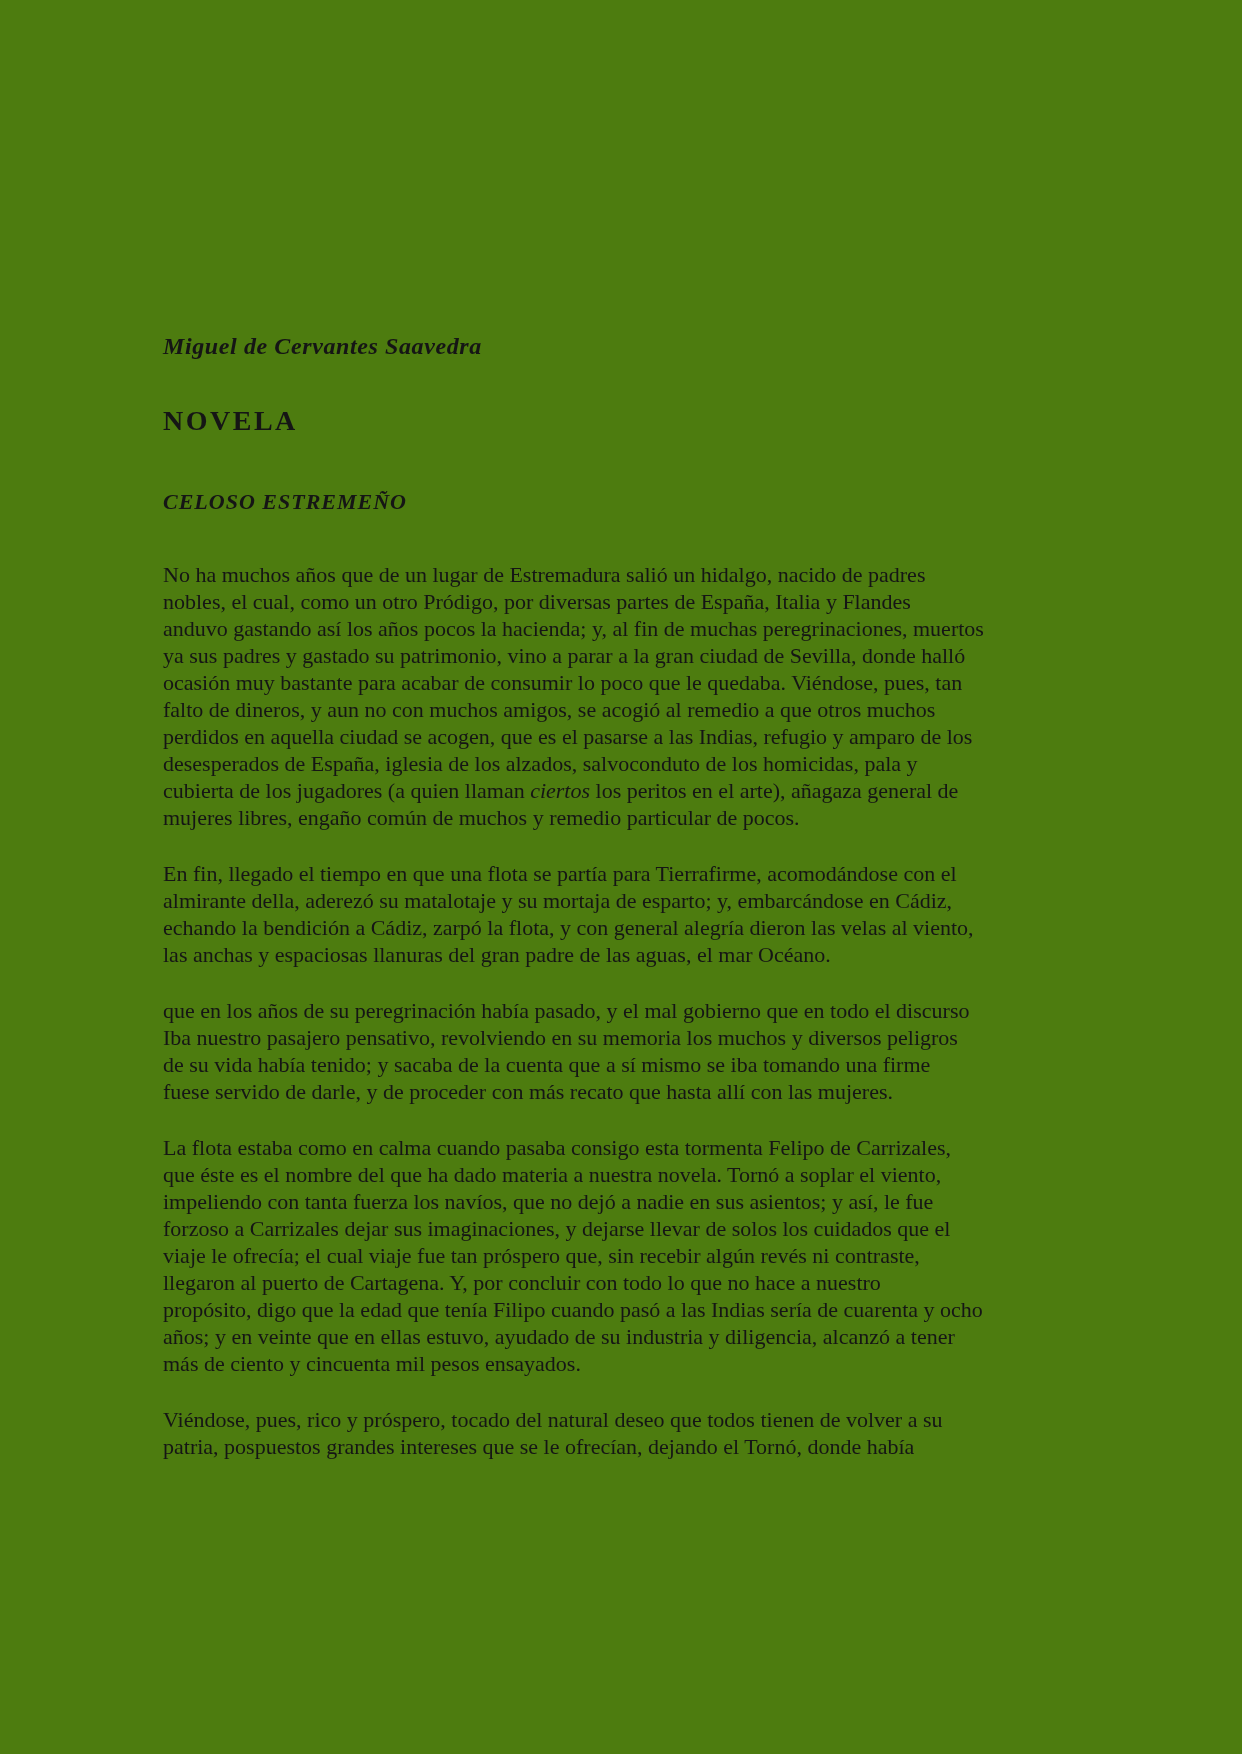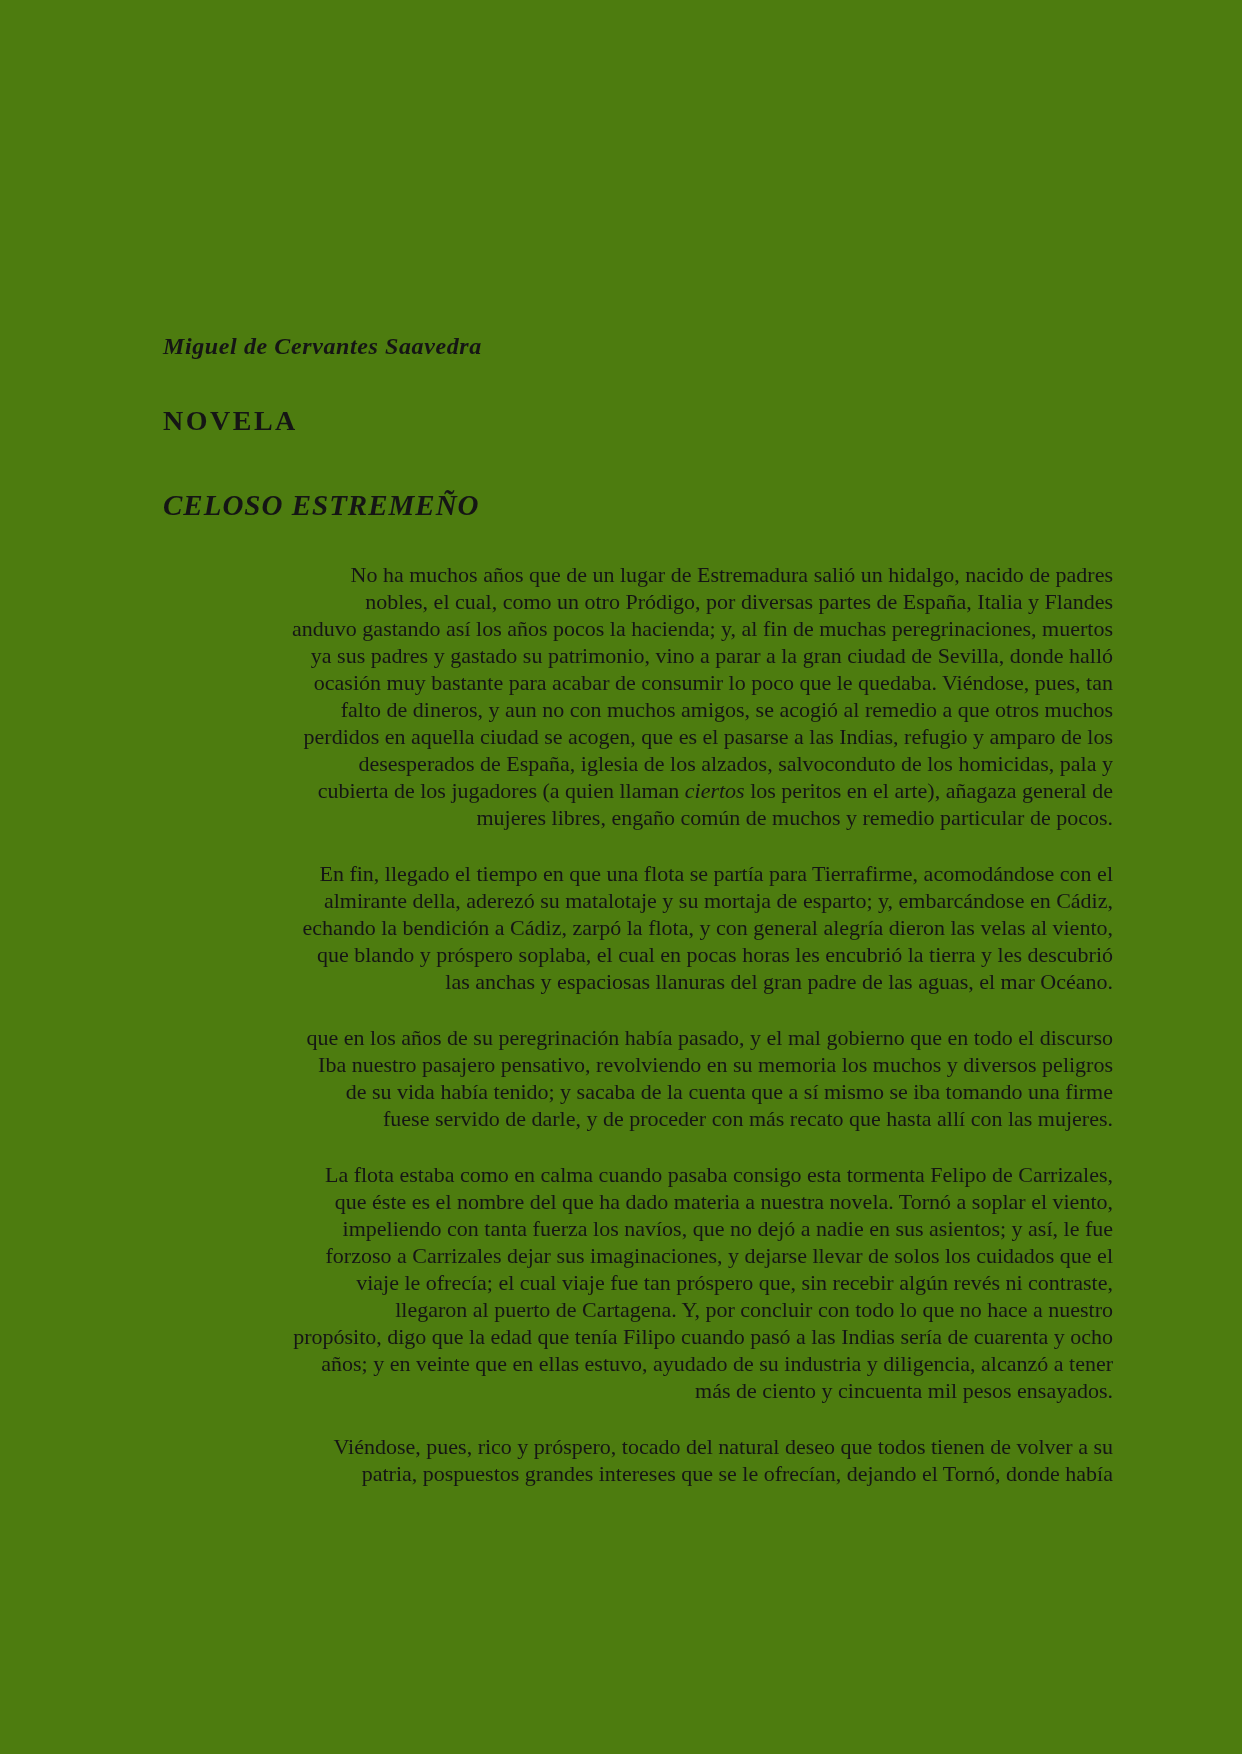--- a/index.html
+++ b/index.html
@@ -33,40 +33,39 @@
     font-size: 28px;
     font-weight: 700;
     letter-spacing: 2.5px;
     white-space: nowrap;
   }
   .title {
     position: absolute;
     top: 489px;
     left: 163px;
     margin: 0;
-    font-size: 29px;
+    font-size: 22px;
     font-style: italic;
     font-weight: 600;
     letter-spacing: 1px;
     white-space: nowrap;
   }
   .body-text {
     position: absolute;
     top: 561px;
     left: 163px;
     width: 950px;
     font-size: 22px;
     line-height: 27px;
   }
   .paragraph {
     margin: 0 0 29px 0;
   }
   .line {
     white-space: nowrap;
-    text-align: right;
   }
   .it {
     font-style: italic;
   }
 </style>
 </head>
 <body>
 
 <div class="page">
   <div class="author">Miguel de Cervantes Saavedra</div>
@@ -82,21 +81,20 @@
         <div class="line"><span>falto de dineros, y aun no con muchos amigos, se acogió al remedio a que otros muchos</span></div>
         <div class="line"><span>perdidos en aquella ciudad se acogen, que es el pasarse a las Indias, refugio y amparo de los</span></div>
         <div class="line"><span>desesperados de España, iglesia de los alzados, salvoconduto de los homicidas, pala y</span></div>
         <div class="line"><span>cubierta de los jugadores (a quien llaman </span><span class="it">ciertos</span><span> los peritos en el arte), añagaza general de</span></div>
         <div class="line"><span>mujeres libres, engaño común de muchos y remedio particular de pocos.</span></div>
       </div>
       <div class="paragraph">
         <div class="line"><span>En fin, llegado el tiempo en que una flota se partía para Tierrafirme, acomodándose con el</span></div>
         <div class="line"><span>almirante della, aderezó su matalotaje y su mortaja de esparto; y, embarcándose en Cádiz,</span></div>
         <div class="line"><span>echando la bendición a Cádiz, zarpó la flota, y con general alegría dieron las velas al viento,</span></div>
-        <div class="line"><span>que blando y próspero soplaba, el cual en pocas horas les encubrió la tierra y les descubrió</span></div>
         <div class="line"><span>las anchas y espaciosas llanuras del gran padre de las aguas, el mar Océano.</span></div>
       </div>
       <div class="paragraph">
         <div class="line"><span>que en los años de su peregrinación había pasado, y el mal gobierno que en todo el discurso</span></div>
         <div class="line"><span>Iba nuestro pasajero pensativo, revolviendo en su memoria los muchos y diversos peligros</span></div>
         <div class="line"><span>de su vida había tenido; y sacaba de la cuenta que a sí mismo se iba tomando una firme</span></div>
         <div class="line"><span>fuese servido de darle, y de proceder con más recato que hasta allí con las mujeres.</span></div>
       </div>
       <div class="paragraph">
         <div class="line"><span>La flota estaba como en calma cuando pasaba consigo esta tormenta Felipo de Carrizales,</span></div>

